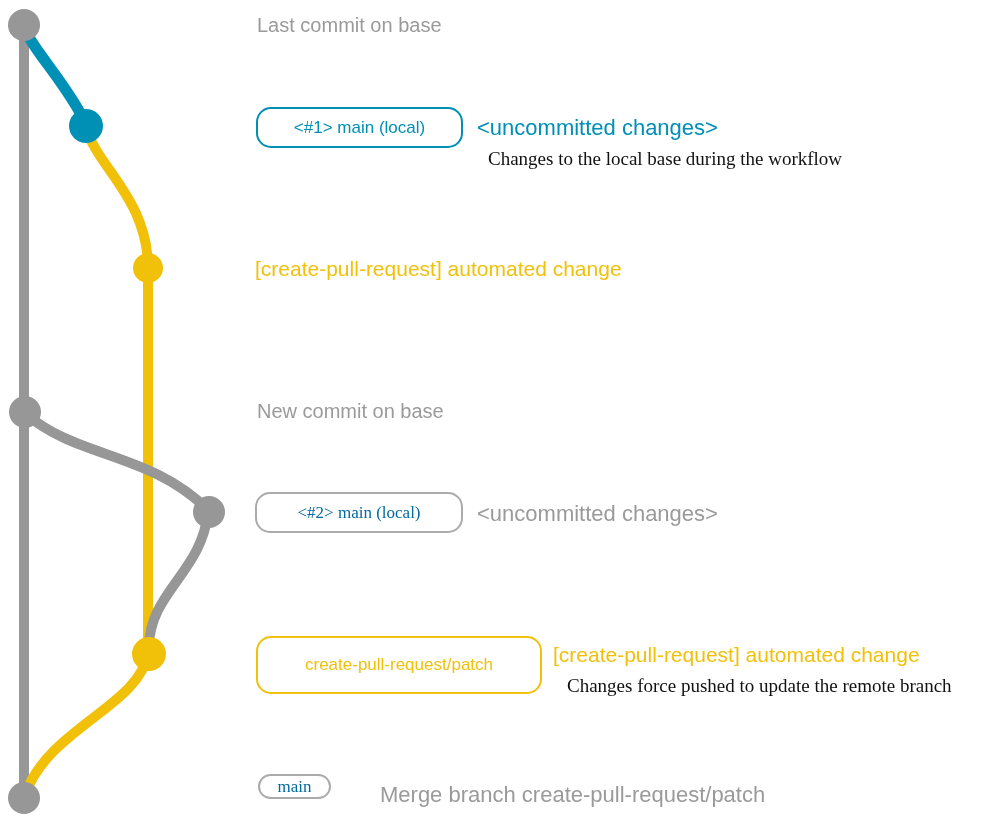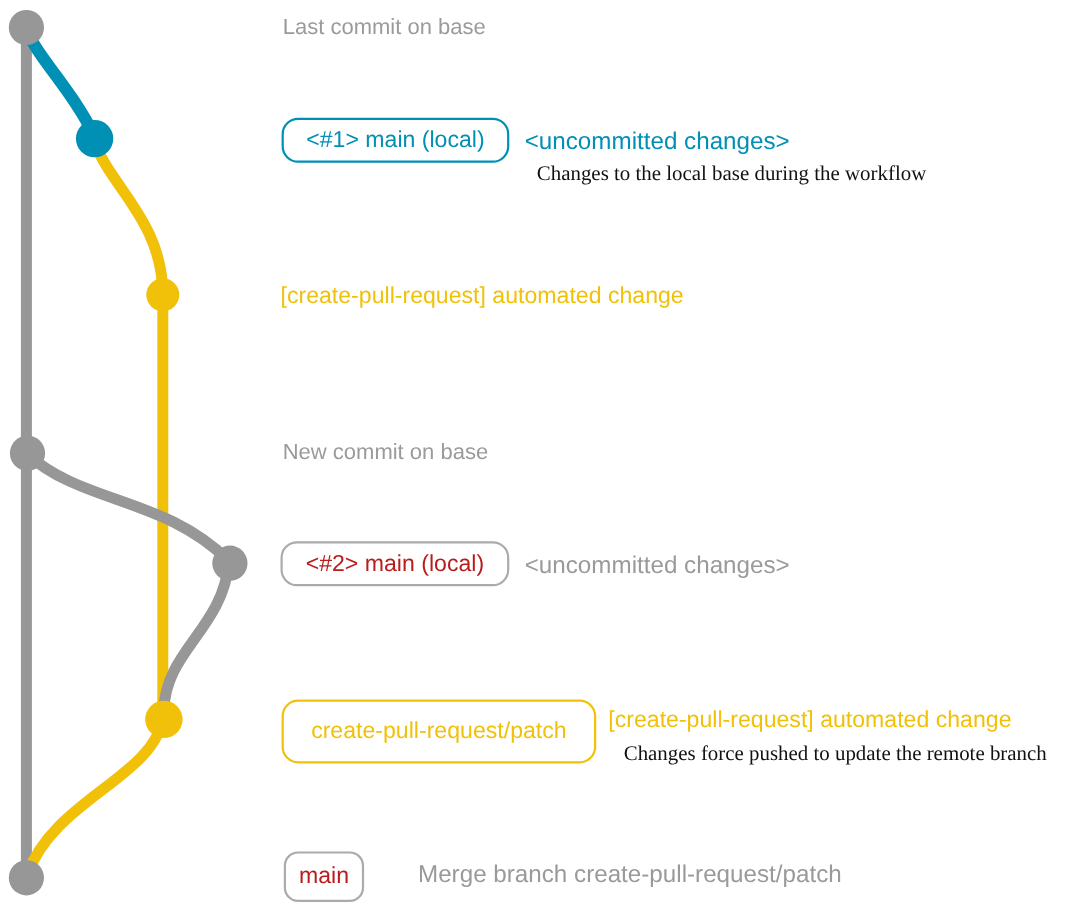--- a/index.html
+++ b/index.html
@@ -15,24 +15,24 @@
   .milestone{color:#9a9a9a;font-size:20px;line-height:24px;}
   .msg-blue{color:#008fb5;font-size:22px;line-height:26px;}
   .msg-gray{color:#9a9a9a;font-size:22px;line-height:26px;}
   .msg-yellow{color:#f1c109;font-size:21px;line-height:24px;}
   .msg-merge{color:#9a9a9a;font-size:22px;line-height:25px;}
   .desc{font-family:"Liberation Serif", serif;font-size:19px;line-height:22px;color:#111111;}
   .pill{
     position:absolute;box-sizing:border-box;
     display:flex;align-items:center;justify-content:center;
     border:2px solid;border-radius:15px;
-    font-size:21px;background:#ffffff;
+    font-size:17px;background:#ffffff;
   }
   .pill.blue{border-color:#008fb5;color:#008fb5;}
-  .pill.gray{border-color:#ababab;color:#b91c1c;}
+  .pill.gray{border-color:#ababab;color:#0369a1;font-family:Liberation Serif, serif;}
   .pill.yellow{border-color:#f1c109;color:#f1c109;}
 </style>
 </head>
 <body>
 
 <div class="stage">
 
   <svg width="981" height="827" viewBox="0 0 981 827">
 
     <path d="M 24 25 L 24 798" fill="none" stroke-width="10" stroke-linecap="round" stroke="#979797"></path>
@@ -70,18 +70,18 @@
     <span>&lt;#2&gt; main (local)</span>
   </div>
   <div class="abs msg-gray" style="left:477px;top:501px;">&lt;uncommitted changes&gt;</div>
 
   <div class="pill yellow" style="left:256px;top:636px;width:286px;height:58px;">
     <span>create-pull-request/patch</span>
   </div>
   <div class="abs msg-yellow" style="left:553px;top:643px;">[create-pull-request] automated change</div>
   <div class="abs desc" style="left:567px;top:675px;">Changes force pushed to update the remote branch</div>
 
-  <div class="pill gray" style="left:258px;top:774px;width:73px;height:46px;border-radius:13px;">
+  <div class="pill gray" style="left:258px;top:774px;width:73px;height:25px;border-radius:13px;">
     <span>main</span>
   </div>
   <div class="abs msg-merge" style="left:344px;top:782px;margin-left:36px;">Merge branch create-pull-request/patch</div>
 
 </div>
 
 </body></html>

